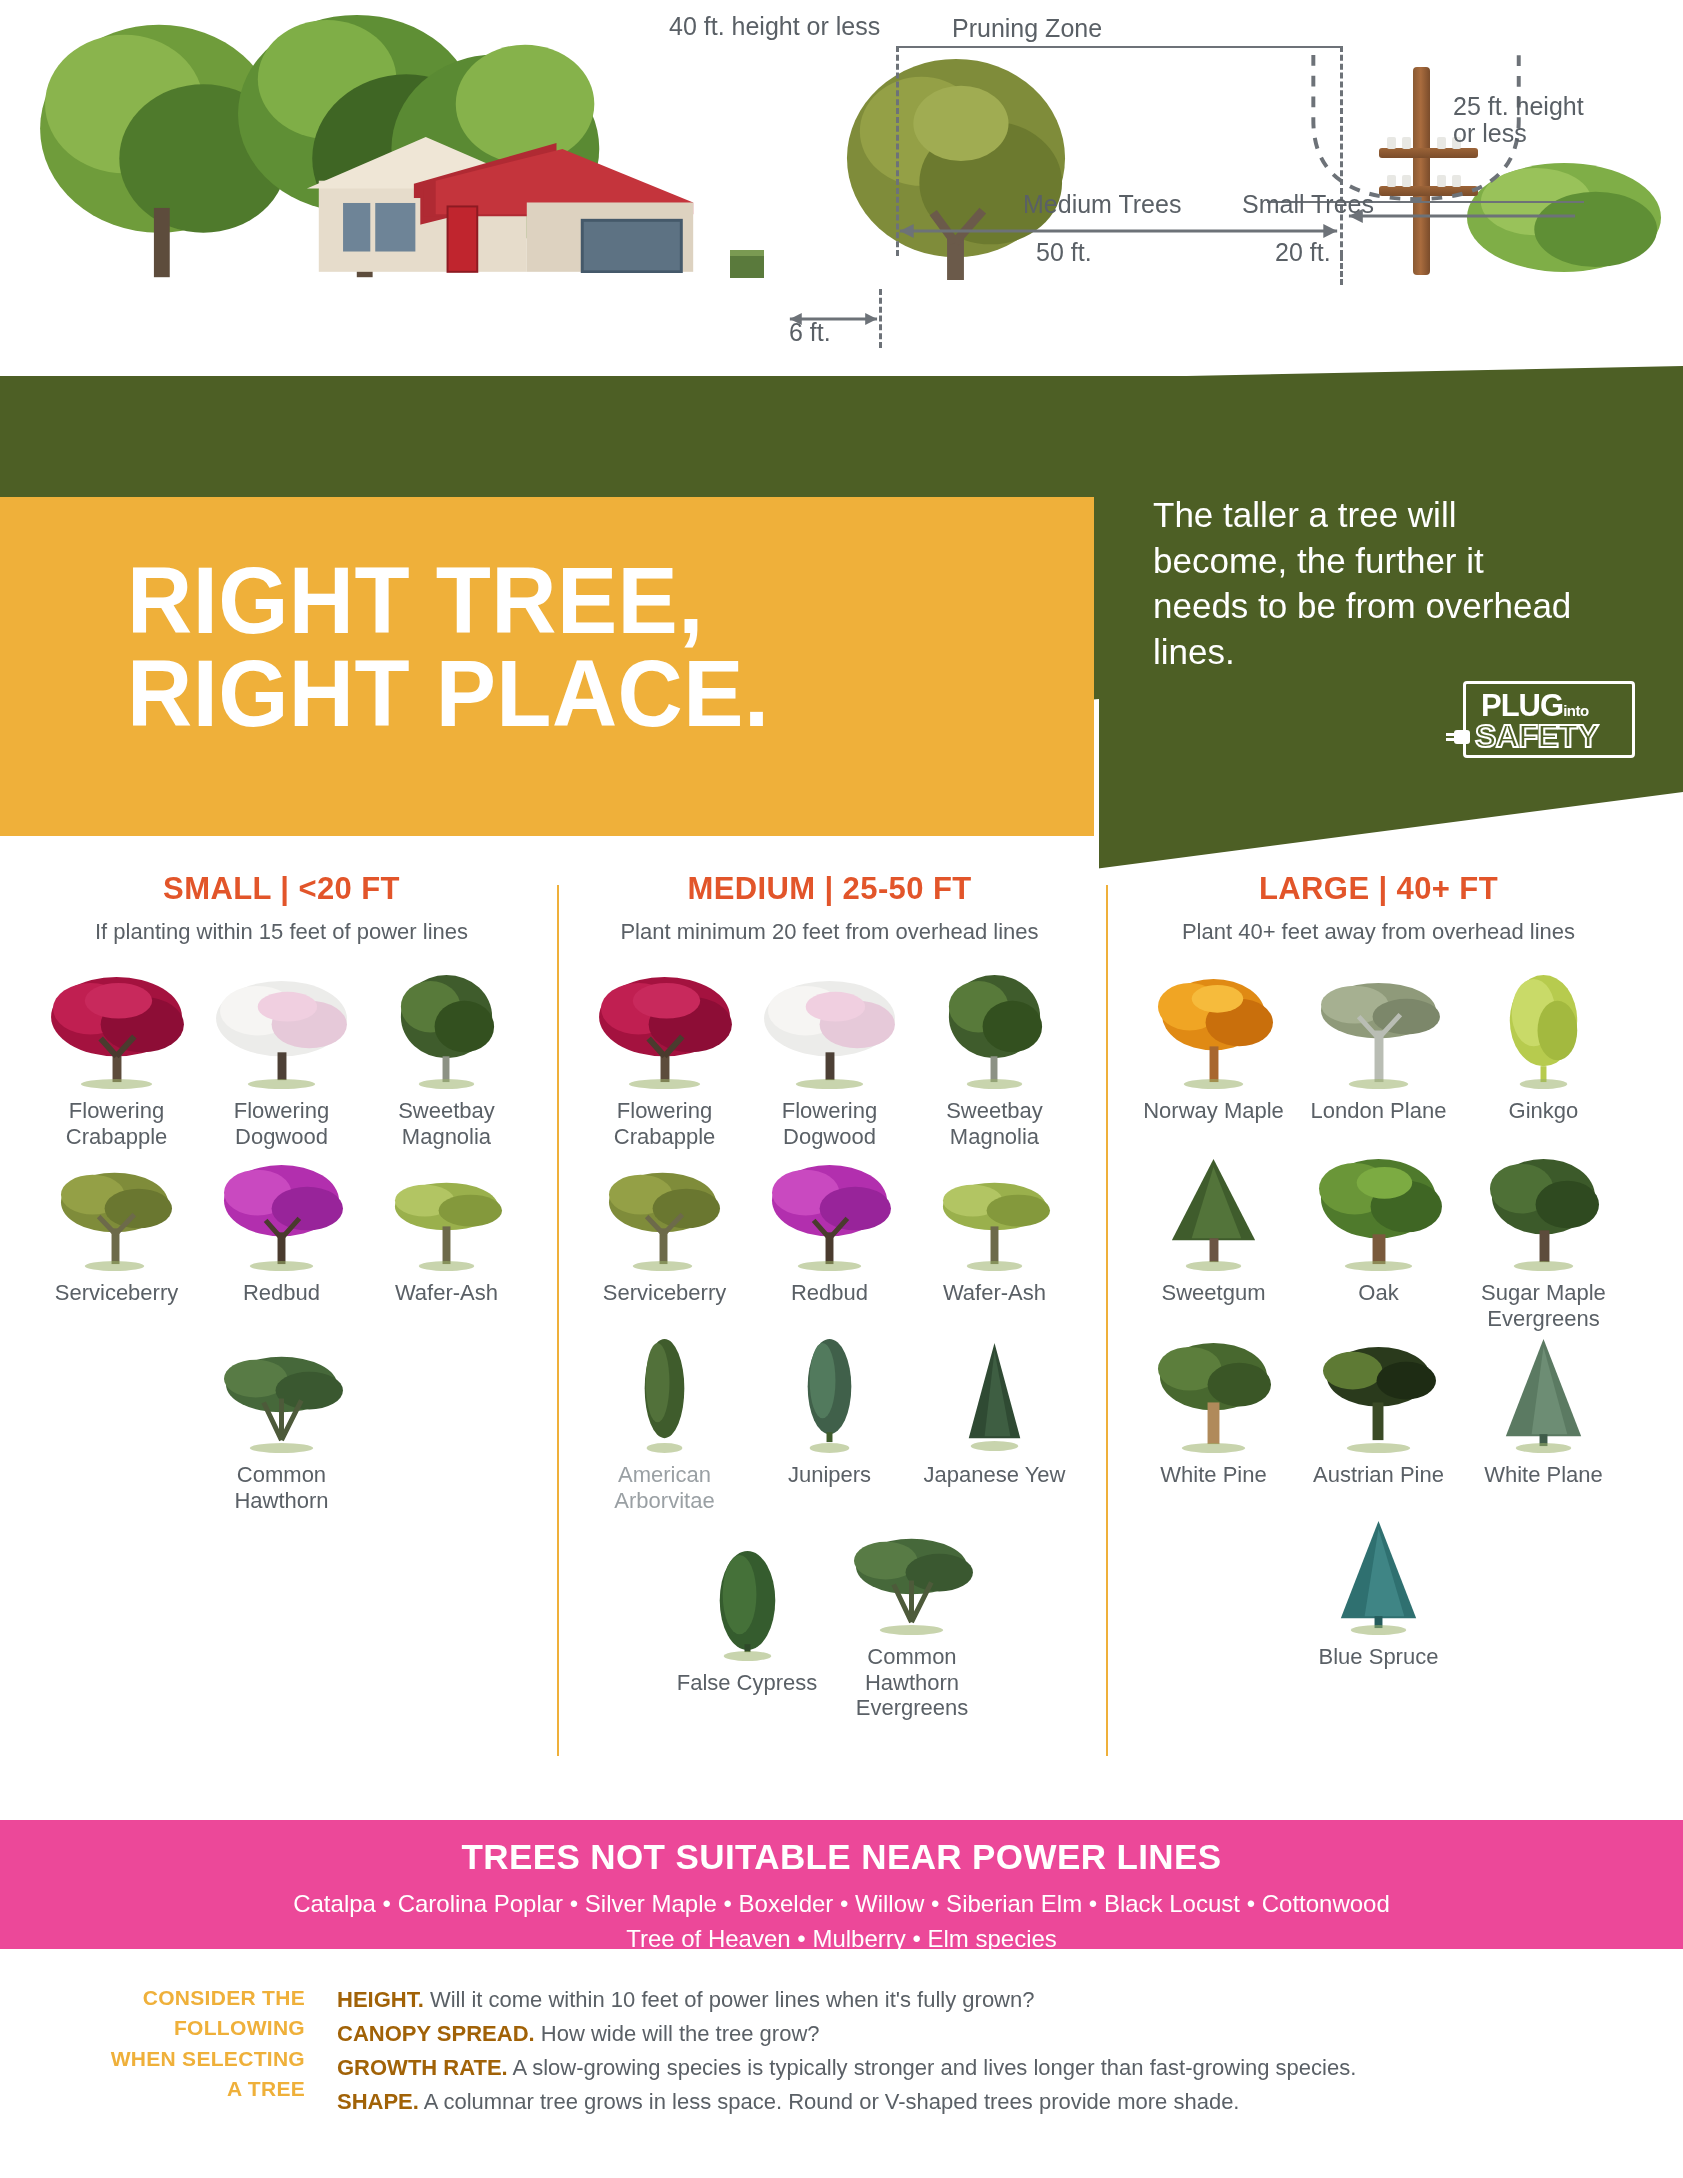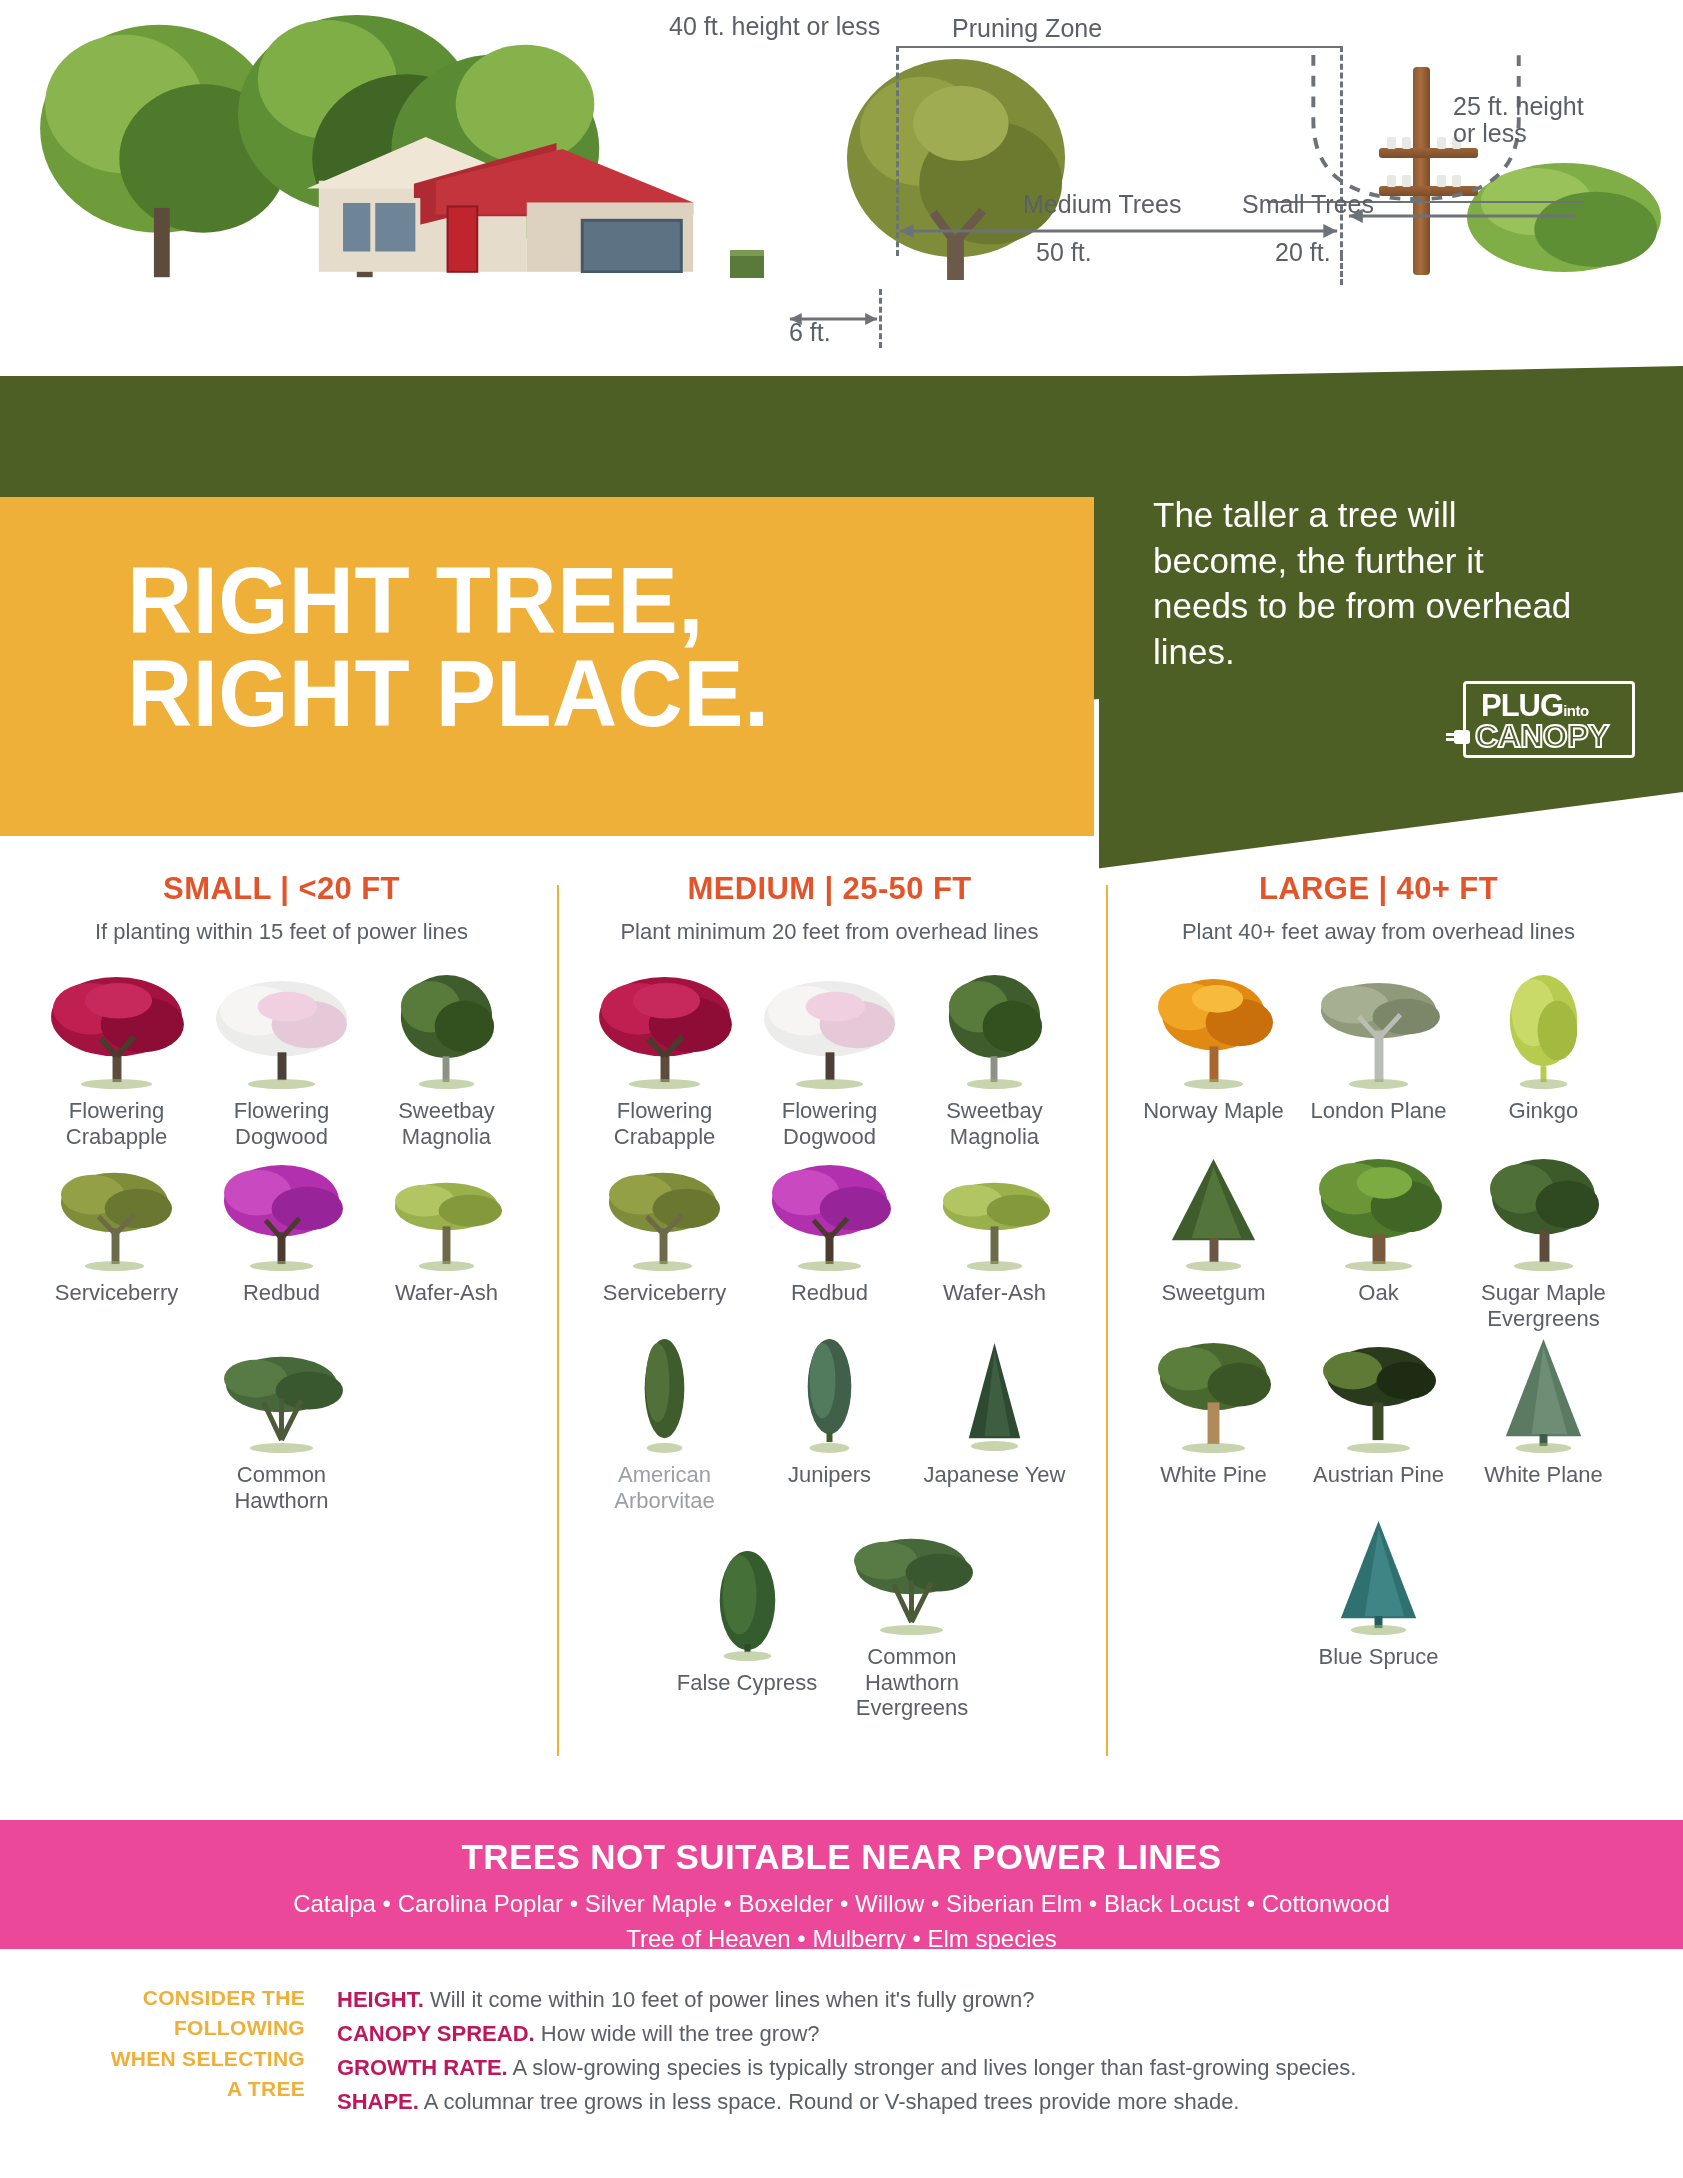--- a/index.html
+++ b/index.html
@@ -76,21 +76,21 @@
   
   .banner{position:absolute;left:0;top:1820px;width:1683px;height:129px;background:#ec4899;color:#fff;text-align:center;}
   .banner h2{margin:0;padding-top:17px;font-size:35px;font-weight:700;letter-spacing:0.4px;}
   .banner .row{font-size:24px;margin-top:10px;line-height:1.38;}
 
   
   .footer{position:absolute;left:0;top:1965px;width:1683px;height:213px;}
   .ftl{position:absolute;left:107px;top:18px;width:198px;text-align:right;
       color:#efb03a;font-size:21px;font-weight:700;line-height:1.45;letter-spacing:0.3px;}
   .ftr{position:absolute;left:337px;top:18px;width:1267px;color:#5a6066;font-size:22px;line-height:1.55;}
-  .ftr b{color:#be185d;font-weight:700;}
+  .ftr b{color:#a16207;font-weight:700;}
 </style>
 </head>
 <body>
 
 <div class="page">
 
   <div class="hero">
 
     <svg class="htree" style="left:30px;top:10px;" width="614" height="287" viewBox="0 0 620 290">
       <ellipse cx="130" cy="120" rx="120" ry="105" fill="#6f9c3b"></ellipse>
@@ -203,21 +203,21 @@
   <div class="whitewedge" style="clip-path:polygon(0 327px,1099px 234px,1099px 416px,0 416px);"></div>
 
   <div class="yellowband">
     <h1><span>RIGHT TREE,</span><br><span>RIGHT PLACE.</span></h1>
   </div>
 
   <div class="green-copy">The taller a tree will become, the further it needs to be from overhead lines.</div>
 
   <div class="logo">
     <div class="l1"><span>PLUG</span><small>into</small></div>
-    <div class="l2">CANOPY</div>
+    <div class="l2">SAFETY</div>
     <svg class="plug" viewBox="0 0 30 26">
       <rect x="10" y="6" width="16" height="14" rx="3" fill="#ffffff"></rect>
       <rect x="2" y="9" width="9" height="3" fill="#ffffff"></rect>
       <rect x="2" y="14" width="9" height="3" fill="#ffffff"></rect>
     </svg>
   </div>
 
   <div class="cols">
     <div class="divider" style="left:557px;"></div>
     <div class="divider" style="left:1106px;"></div>

